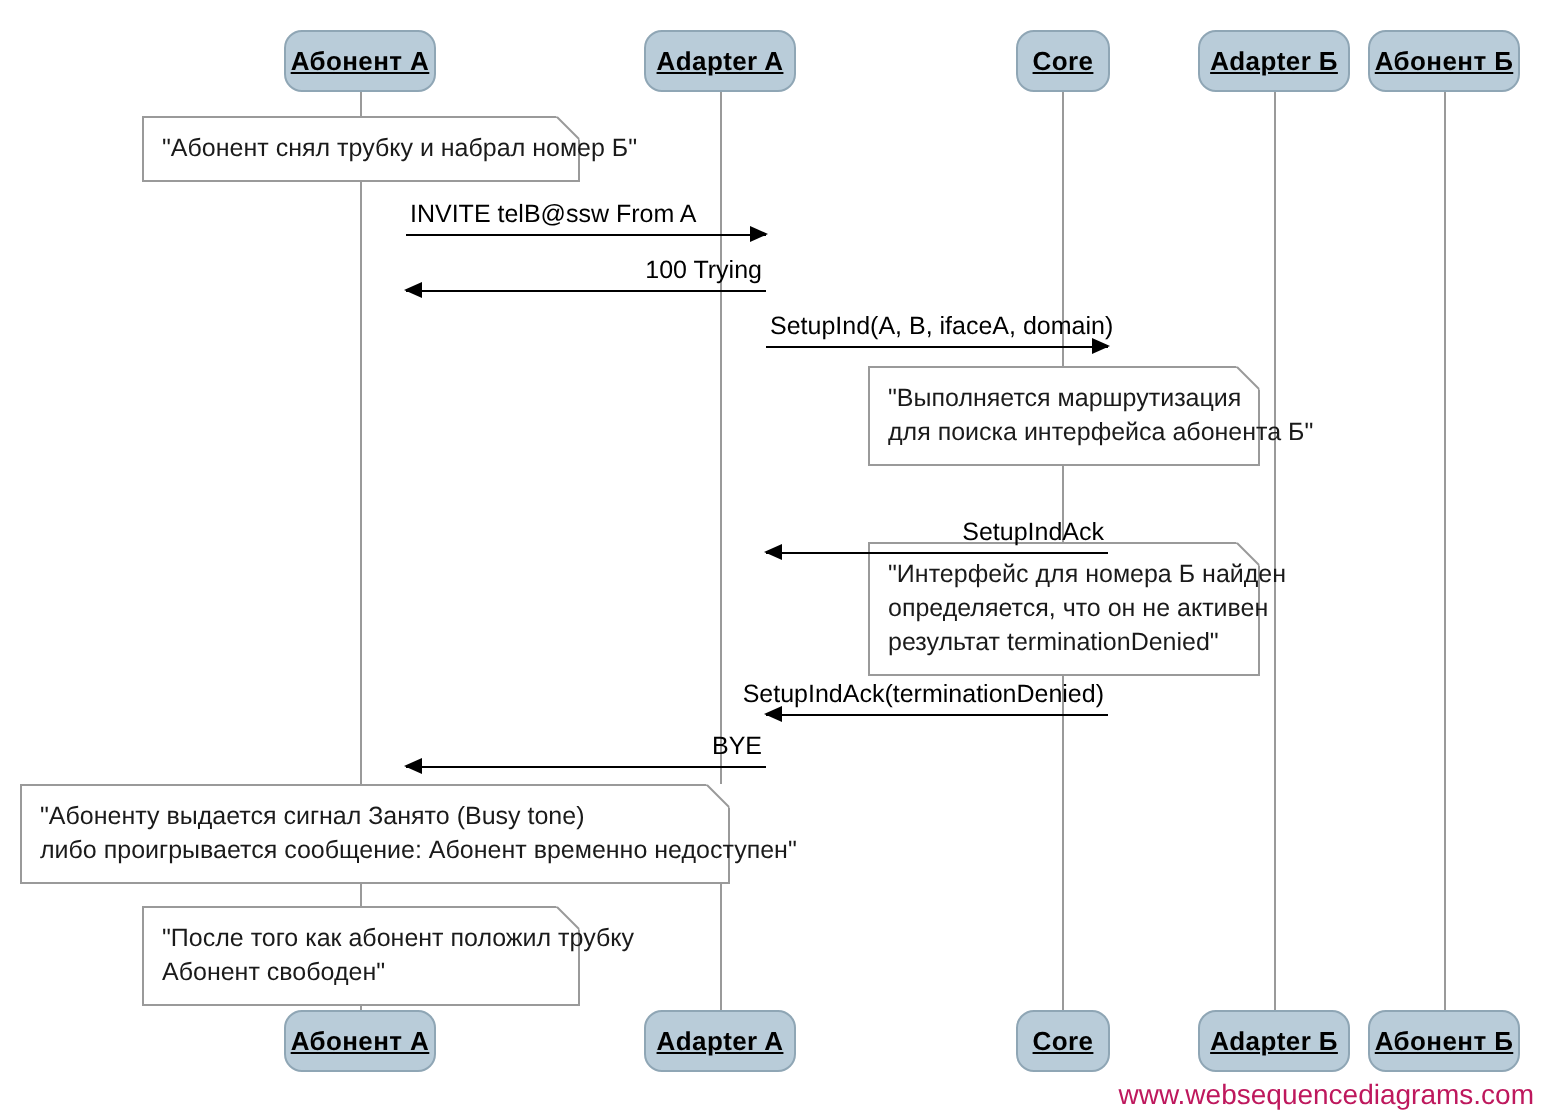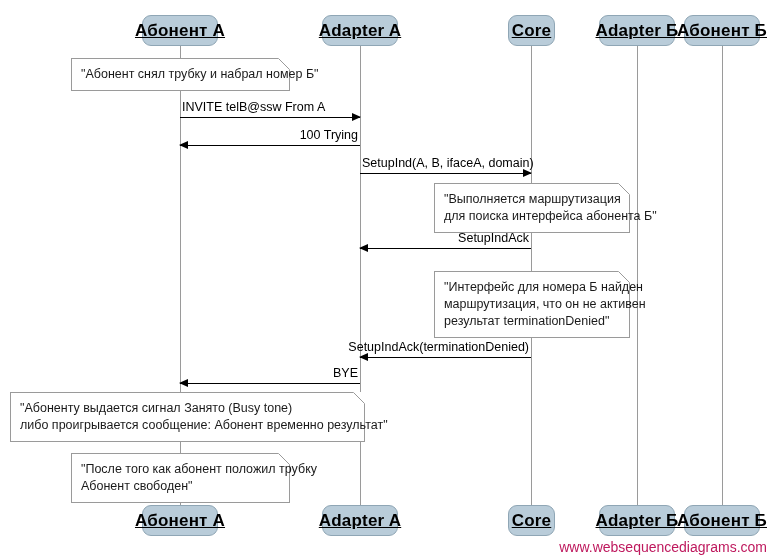--- a/index.html
+++ b/index.html
@@ -31,21 +31,21 @@
     box-sizing: border-box;
     background: #b9ccd9;
     border: 1px solid #8fa6b5;
     border-radius: 9px;
     height: 31px;
     display: flex;
     align-items: center;
     justify-content: center;
   }
   .participant .plabel {
-    font-size: 17px;
+    font-size: 13px;
     font-weight: bold;
     color: #000000;
     text-decoration: underline;
     white-space: nowrap;
     letter-spacing: 0.2px;
   }
 
   
   .note {
     position: absolute;
@@ -75,20 +75,21 @@
     height: 12px;
   }
   .note .noteline {
     display: block;
   }
 
   
   .msg {
     position: absolute;
     height: 1px;
+    margin-left: 23px;
   }
   .msg .shaft {
     position: absolute;
     left: 0;
     right: 0;
     top: 0;
     height: 0;
     border-top: 1.4px solid #000000;
   }
   .msg .head {
@@ -182,31 +183,31 @@
     <div class="noteline">"Выполняется маршрутизация</div>
     <div class="noteline">для поиска интерфейса абонента Б"</div>
     <span class="fold-mask"></span>
     <svg class="fold-line" viewBox="0 0 12 12">
       <path d="M0.5 0.5 L11.5 11.5" stroke="#9a9a9a" stroke-width="1" fill="none"></path>
     </svg>
   </div>
 
   <div class="note" style="left:434px;top:271px;width:196px;">
     <div class="noteline">"Интерфейс для номера Б найден</div>
-    <div class="noteline">маршрутизация, что он не активен</div>
+    <div class="noteline">определяется, что он не активен</div>
     <div class="noteline">результат terminationDenied"</div>
     <span class="fold-mask"></span>
     <svg class="fold-line" viewBox="0 0 12 12">
       <path d="M0.5 0.5 L11.5 11.5" stroke="#9a9a9a" stroke-width="1" fill="none"></path>
     </svg>
   </div>
 
   <div class="note" style="left:10px;top:392px;width:355px;">
     <div class="noteline">"Абоненту выдается сигнал Занято (Busy tone)</div>
-    <div class="noteline">либо проигрывается сообщение: Абонент временно результат"</div>
+    <div class="noteline">либо проигрывается сообщение: Абонент временно недоступен"</div>
     <span class="fold-mask"></span>
     <svg class="fold-line" viewBox="0 0 12 12">
       <path d="M0.5 0.5 L11.5 11.5" stroke="#9a9a9a" stroke-width="1" fill="none"></path>
     </svg>
   </div>
 
   <div class="note" style="left:71px;top:453px;width:219px;">
     <div class="noteline">"После того как абонент положил трубку</div>
     <div class="noteline">Абонент свободен"</div>
     <span class="fold-mask"></span>
@@ -226,21 +227,21 @@
     <span class="head"></span>
     <span class="mlabel">100 Trying</span>
   </div>
 
   <div class="msg right" style="left:360px;top:173px;width:171px;">
     <span class="shaft"></span>
     <span class="head"></span>
     <span class="mlabel">SetupInd(A, B, ifaceA, domain)</span>
   </div>
 
-  <div class="msg left" style="left:360px;top:248px;width:171px;">
+  <div class="msg left" style="left:360px;top:276px;width:171px;">
     <span class="shaft"></span>
     <span class="head"></span>
     <span class="mlabel">SetupIndAck</span>
   </div>
 
   <div class="msg left" style="left:360px;top:357px;width:171px;">
     <span class="shaft"></span>
     <span class="head"></span>
     <span class="mlabel">SetupIndAck(terminationDenied)</span>
   </div>

